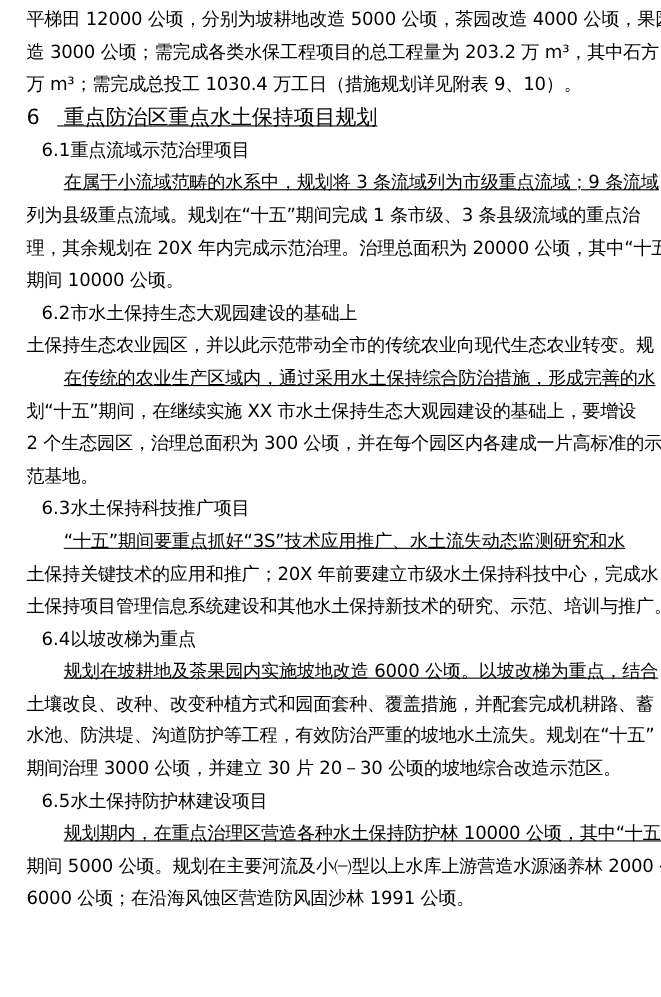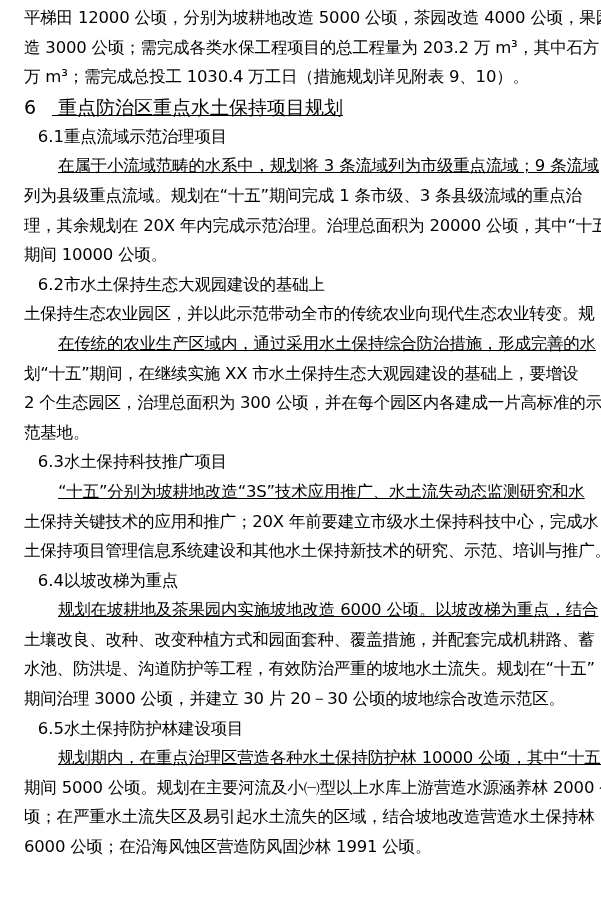--- a/index.html
+++ b/index.html
@@ -73,38 +73,37 @@
     <div class="line indent">在传统的农业生产区域内，通过采用水土保持综合防治措施，形成完善的水</div>
     <div class="line">划“十五”期间，在继续实施 XX 市水土保持生态大观园建设的基础上，要增设</div>
     <div class="line">2 个生态园区，治理总面积为 300 公顷，并在每个园区内各建成一片高标准的示</div>
     <div class="line">范基地。</div>
   </div>
 
   <div>
     <div class="line h2">
       <span class="num">6.3</span><span>水土保持科技推广项目</span>
     </div>
-    <div class="line indent">“十五”分别为坡耕地改造“3S”技术应用推广、水土流失动态监测研究和水</div>
+    <div class="line indent">“十五”期间要重点抓好“3S”技术应用推广、水土流失动态监测研究和水</div>
     <div class="line">土保持关键技术的应用和推广；20X 年前要建立市级水土保持科技中心，完成水</div>
     <div class="line">土保持项目管理信息系统建设和其他水土保持新技术的研究、示范、培训与推广。</div>
   </div>
 
   <div>
     <div class="line h2">
       <span class="num">6.4</span><span>以坡改梯为重点</span>
     </div>
     <div class="line indent">规划在坡耕地及茶果园内实施坡地改造 6000 公顷。以坡改梯为重点，结合</div>
     <div class="line">土壤改良、改种、改变种植方式和园面套种、覆盖措施，并配套完成机耕路、蓄</div>
     <div class="line">水池、防洪堤、沟道防护等工程，有效防治严重的坡地水土流失。规划在“十五”</div>
     <div class="line">期间治理 3000 公顷，并建立 30 片 20－30 公顷的坡地综合改造示范区。</div>
   </div>
 
   <div>
     <div class="line h2">
       <span class="num">6.5</span><span>水土保持防护林建设项目</span>
     </div>
     <div class="line indent">规划期内，在重点治理区营造各种水土保持防护林 10000 公顷，其中“十五”</div>
     <div class="line">期间 5000 公顷。规划在主要河流及小㈠型以上水库上游营造水源涵养林 2000 公</div>
-    <div class="line">顷；在严重水土流失区及易引起水土流失的区域，结合坡地改造营造水土保持林</div>
     <div class="line">6000 公顷；在沿海风蚀区营造防风固沙林 1991 公顷。</div>
   </div>
 
 </div>
 
 </body></html>

